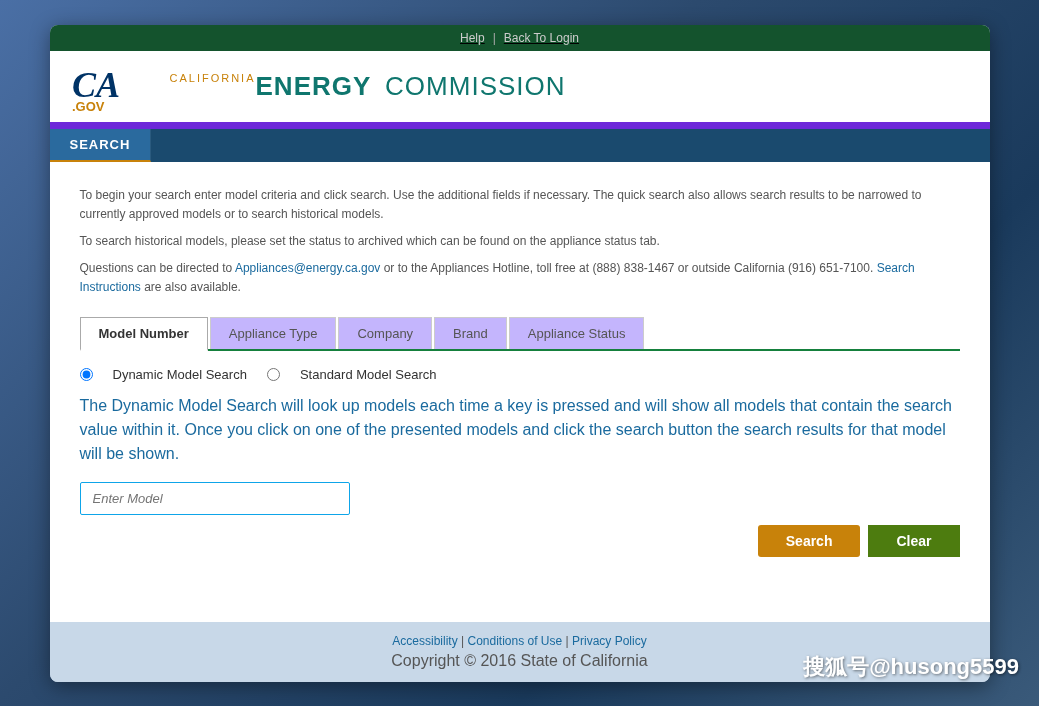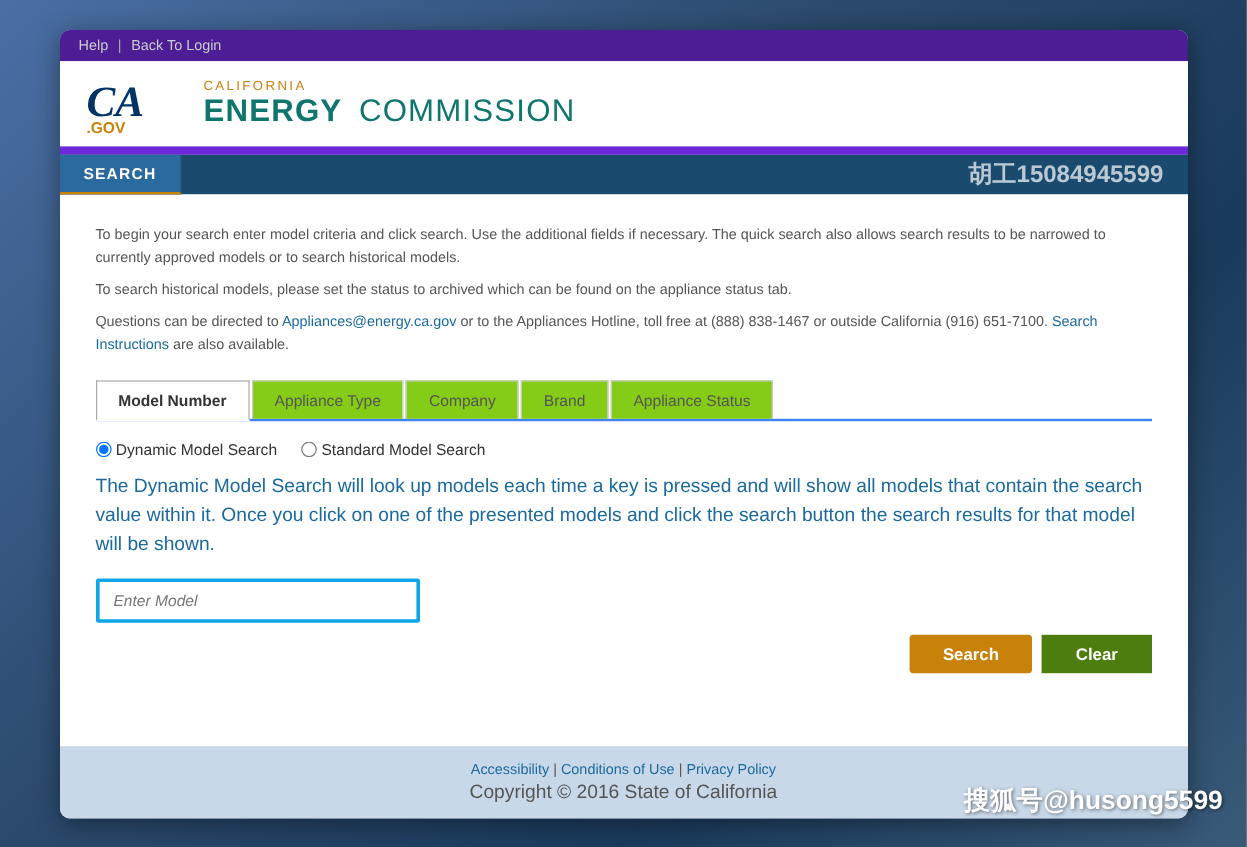--- a/index.html
+++ b/index.html
@@ -18,26 +18,27 @@
     .main-container {
       width: 940px;
       background: #c8d8e8;
       border-radius: 8px;
       overflow: hidden;
       box-shadow: 0 4px 20px rgba(0,0,0,0.4);
     }
 
     
     .top-bar {
-      background: #4c1d95;
+      background: #14532d;
       padding: 6px 16px;
       display: flex;
-      justify-content: flex-start;
+      justify-content: center;
       align-items: center;
       gap: 10px;
+      text-decoration: underline;
     }
     .top-bar-links {
       color: #ccc;
       font-size: 12px;
       display: flex;
       align-items: center;
       gap: 8px;
     }
     .top-bar-links a {
       color: #ccc;
@@ -62,21 +63,21 @@
       align-items: center;
       gap: 12px;
     }
     .ca-gov-logo {
       width: 80px;
       height: 55px;
       position: relative;
     }
     .agency-name {
       display: flex;
-      flex-direction: column;
+      flex-direction: row;
       margin-left: 8px;
     }
     .california-text {
       font-size: 11px;
       color: #c8820a;
       letter-spacing: 2px;
       text-transform: uppercase;
       font-weight: normal;
     }
     .energy-commission {
@@ -137,33 +138,33 @@
       margin-bottom: 8px;
     }
     .info-text a {
       color: #1a6a9e;
       text-decoration: none;
     }
 
     
     .tabs-container {
       margin-top: 20px;
-      border-bottom: 2px solid #3b82f6;
+      border-bottom: 2px solid #15803d;
     }
     .tabs {
       display: flex;
       gap: 0;
     }
     .tab {
       padding: 8px 18px;
       font-size: 13px;
       cursor: pointer;
       border: 1px solid #ccc;
       border-bottom: none;
-      background: #84cc16;
+      background: #c4b5fd;
       color: #555;
       margin-right: 2px;
     }
     .tab.active {
       background: white;
       color: #333;
       font-weight: bold;
       border-color: #aaa;
       border-bottom: 2px solid white;
       margin-bottom: -2px;
@@ -178,38 +179,38 @@
       display: flex;
       gap: 20px;
       margin-bottom: 12px;
       align-items: center;
     }
     .radio-label {
       font-size: 13px;
       color: #333;
       display: flex;
       align-items: center;
-      gap: 4px;
+      gap: 20px;
       cursor: pointer;
       justify-content: center;
     }
     .radio-label input[type="radio"] {
       cursor: pointer;
     }
 
     .dynamic-description {
       font-size: 16px;
       color: #1a6a9e;
       line-height: 1.5;
       margin-bottom: 16px;
     }
     .search-input {
       width: 270px;
       padding: 8px 12px;
-      border: 3px solid #0ea5e9;
+      border: 1px solid #0ea5e9;
       border-radius: 2px;
       font-size: 13px;
       color: #404040;
       font-style: italic;
     }
 
     .buttons-row {
       display: flex;
       justify-content: flex-end;
       gap: 8px;
@@ -295,21 +296,20 @@
         <span class="energy-commission">
           <span style="font-weight:bold;">ENERGY</span>
           <span style="font-weight:normal; margin-left:6px;">COMMISSION</span>
         </span>
       </div>
     </div>
   </div>
 
   <div class="nav-bar">
     <div class="nav-tab active">SEARCH</div>
-    <div class="nav-watermark">胡工15084945599</div>
   </div>
 
   <div class="content-area">
 
     <p class="info-text">To begin your search enter model criteria and click search. Use the additional fields if necessary. The quick search also allows search results to be narrowed to currently approved models or to search historical models.</p>
     <p class="info-text">To search historical models, please set the status to archived which can be found on the appliance status tab.</p>
     <p class="info-text">
       <span>Questions can be directed to </span><a href="#">Appliances@energy.ca.gov</a><span> or to the Appliances Hotline, toll free at (888) 838-1467 or outside California (916) 651-7100. </span><a href="#">Search Instructions</a><span> are also available.</span>
     </p>
 

